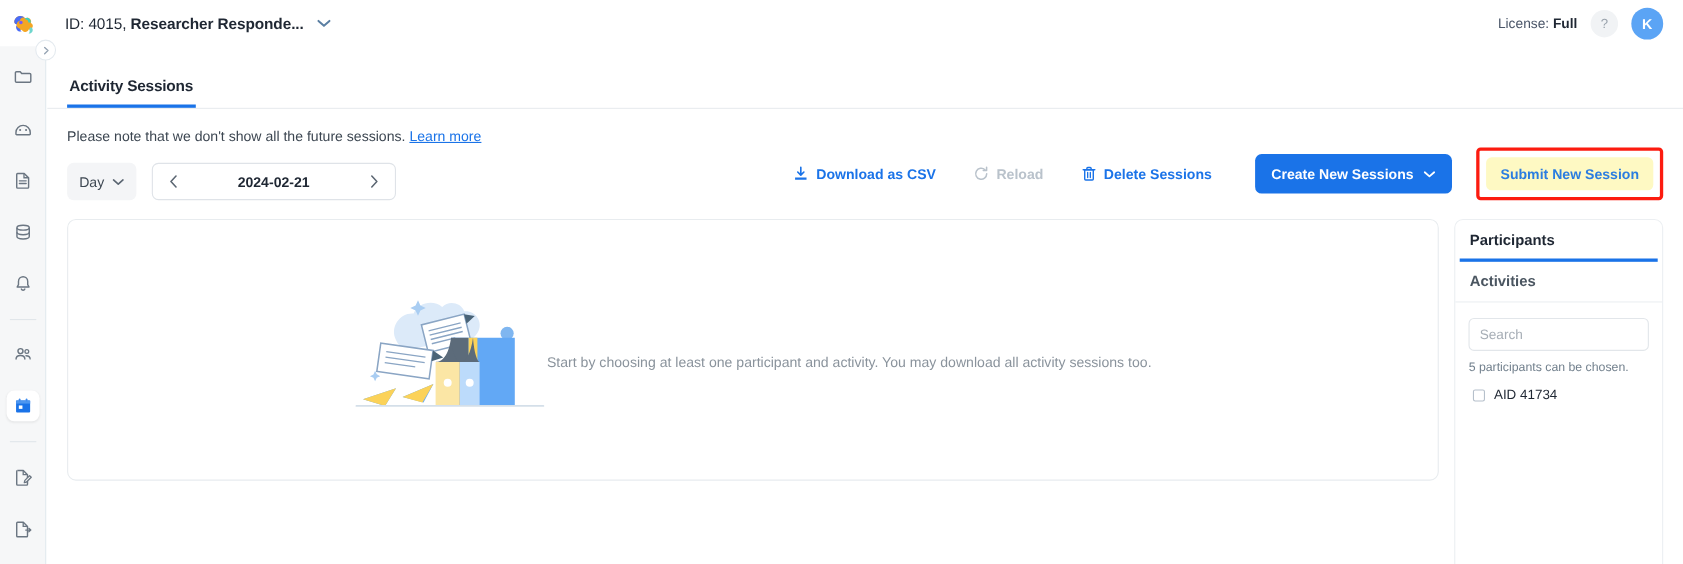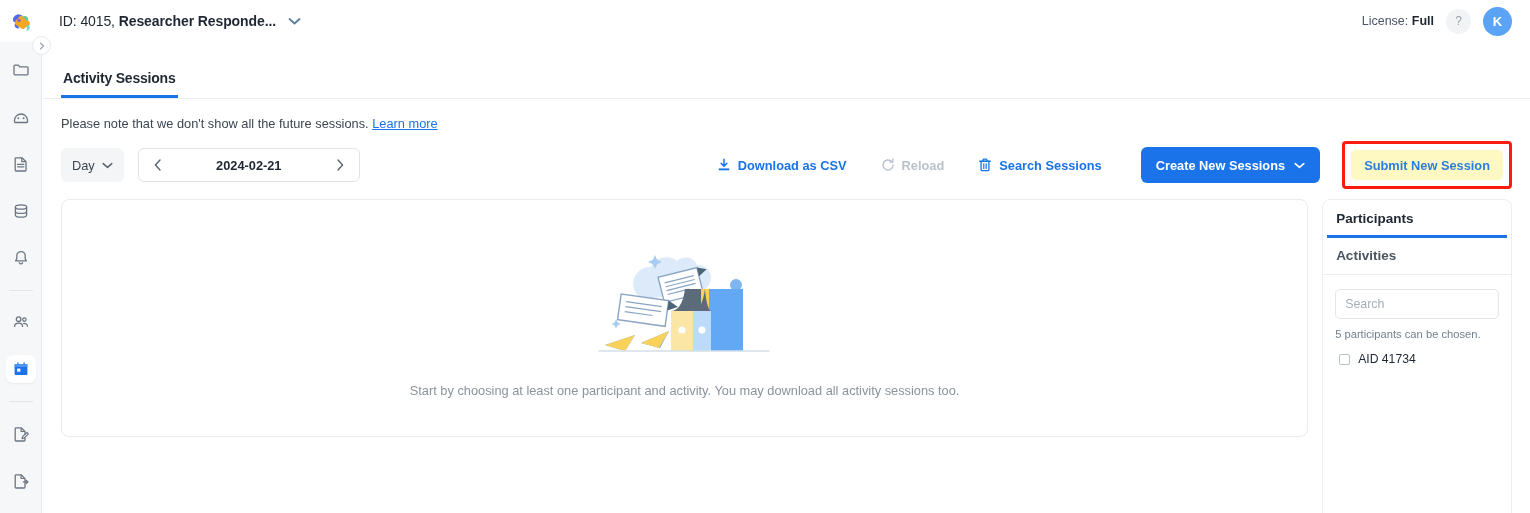--- a/index.html
+++ b/index.html
@@ -103,21 +103,21 @@
   }
 
   .notice {
     padding: 17px 0 0 18px;
     font-size: 12.8px; color: #3c4651;
   }
   .notice a { color: #1a73e8; text-decoration: underline; cursor: pointer; }
 
   
   .toolbar {
-    display: flex; align-items: center;
+    display: flex; align-items: flex-end;
     margin: 17px 0 0 18px;
     height: 34px;
     padding-right: 18px;
   }
   .gran-select {
     height: 34px; min-width: 58px;
     background: #f4f5f7; border: none; border-radius: 6px;
     display: flex; align-items: center; gap: 7px;
     padding: 0 11px; cursor: pointer;
     font-size: 12.8px; color: #3c4651;
@@ -172,21 +172,21 @@
 
   
   .content-row {
     display: flex; margin: 17px 0 0 18px; padding-right: 18px;
     align-items: flex-start;
   }
   .main-card {
     width: 1248px; height: 238px;
     border: 1px solid #e8ecef; border-radius: 8px;
     background: #fff;
-    display: flex; flex-direction: column;
+    display: flex; flex-direction: row;
     align-items: center; justify-content: center;
   }
   .empty-illu { width: 175px; height: 122px; display: block; }
   .empty-txt {
     margin-top: 22px; font-size: 12.8px; color: #8a939c;
   }
 
   .side-panel {
     width: 190px; margin-left: 14px;
     background: #fff;
@@ -389,21 +389,21 @@
         <span>Reload</span>
       </button>
 
       <button class="txt-btn">
         <svg viewBox="0 0 14 14" fill="none">
           <path d="M1.8 3.3h10.4" stroke="#1a73e8" stroke-width="1.5" stroke-linecap="round"></path>
           <path d="M5.1 3.3V2a.8.8 0 01.8-.8h2.2a.8.8 0 01.8.8v1.3" stroke="#1a73e8" stroke-width="1.3"></path>
           <path d="M3.1 3.3h7.8v8.5a.9.9 0 01-.9.9H4a.9.9 0 01-.9-.9V3.3z" stroke="#1a73e8" stroke-width="1.3" stroke-linejoin="round"></path>
           <path d="M5.8 5.8v4.6M8.2 5.8v4.6" stroke="#1a73e8" stroke-width="1.2" stroke-linecap="round"></path>
         </svg>
-        <span>Search Sessions</span>
+        <span>Delete Sessions</span>
       </button>
 
       <button class="btn-primary">
         <span>Create New Sessions</span>
         <svg viewBox="0 0 11 7" fill="none">
           <path d="M1.2 1.6L5.5 5.4 9.8 1.6" stroke="#ffffff" stroke-width="1.6" stroke-linecap="round" stroke-linejoin="round"></path>
         </svg>
       </button>
 
       <div class="submit-wrap">

